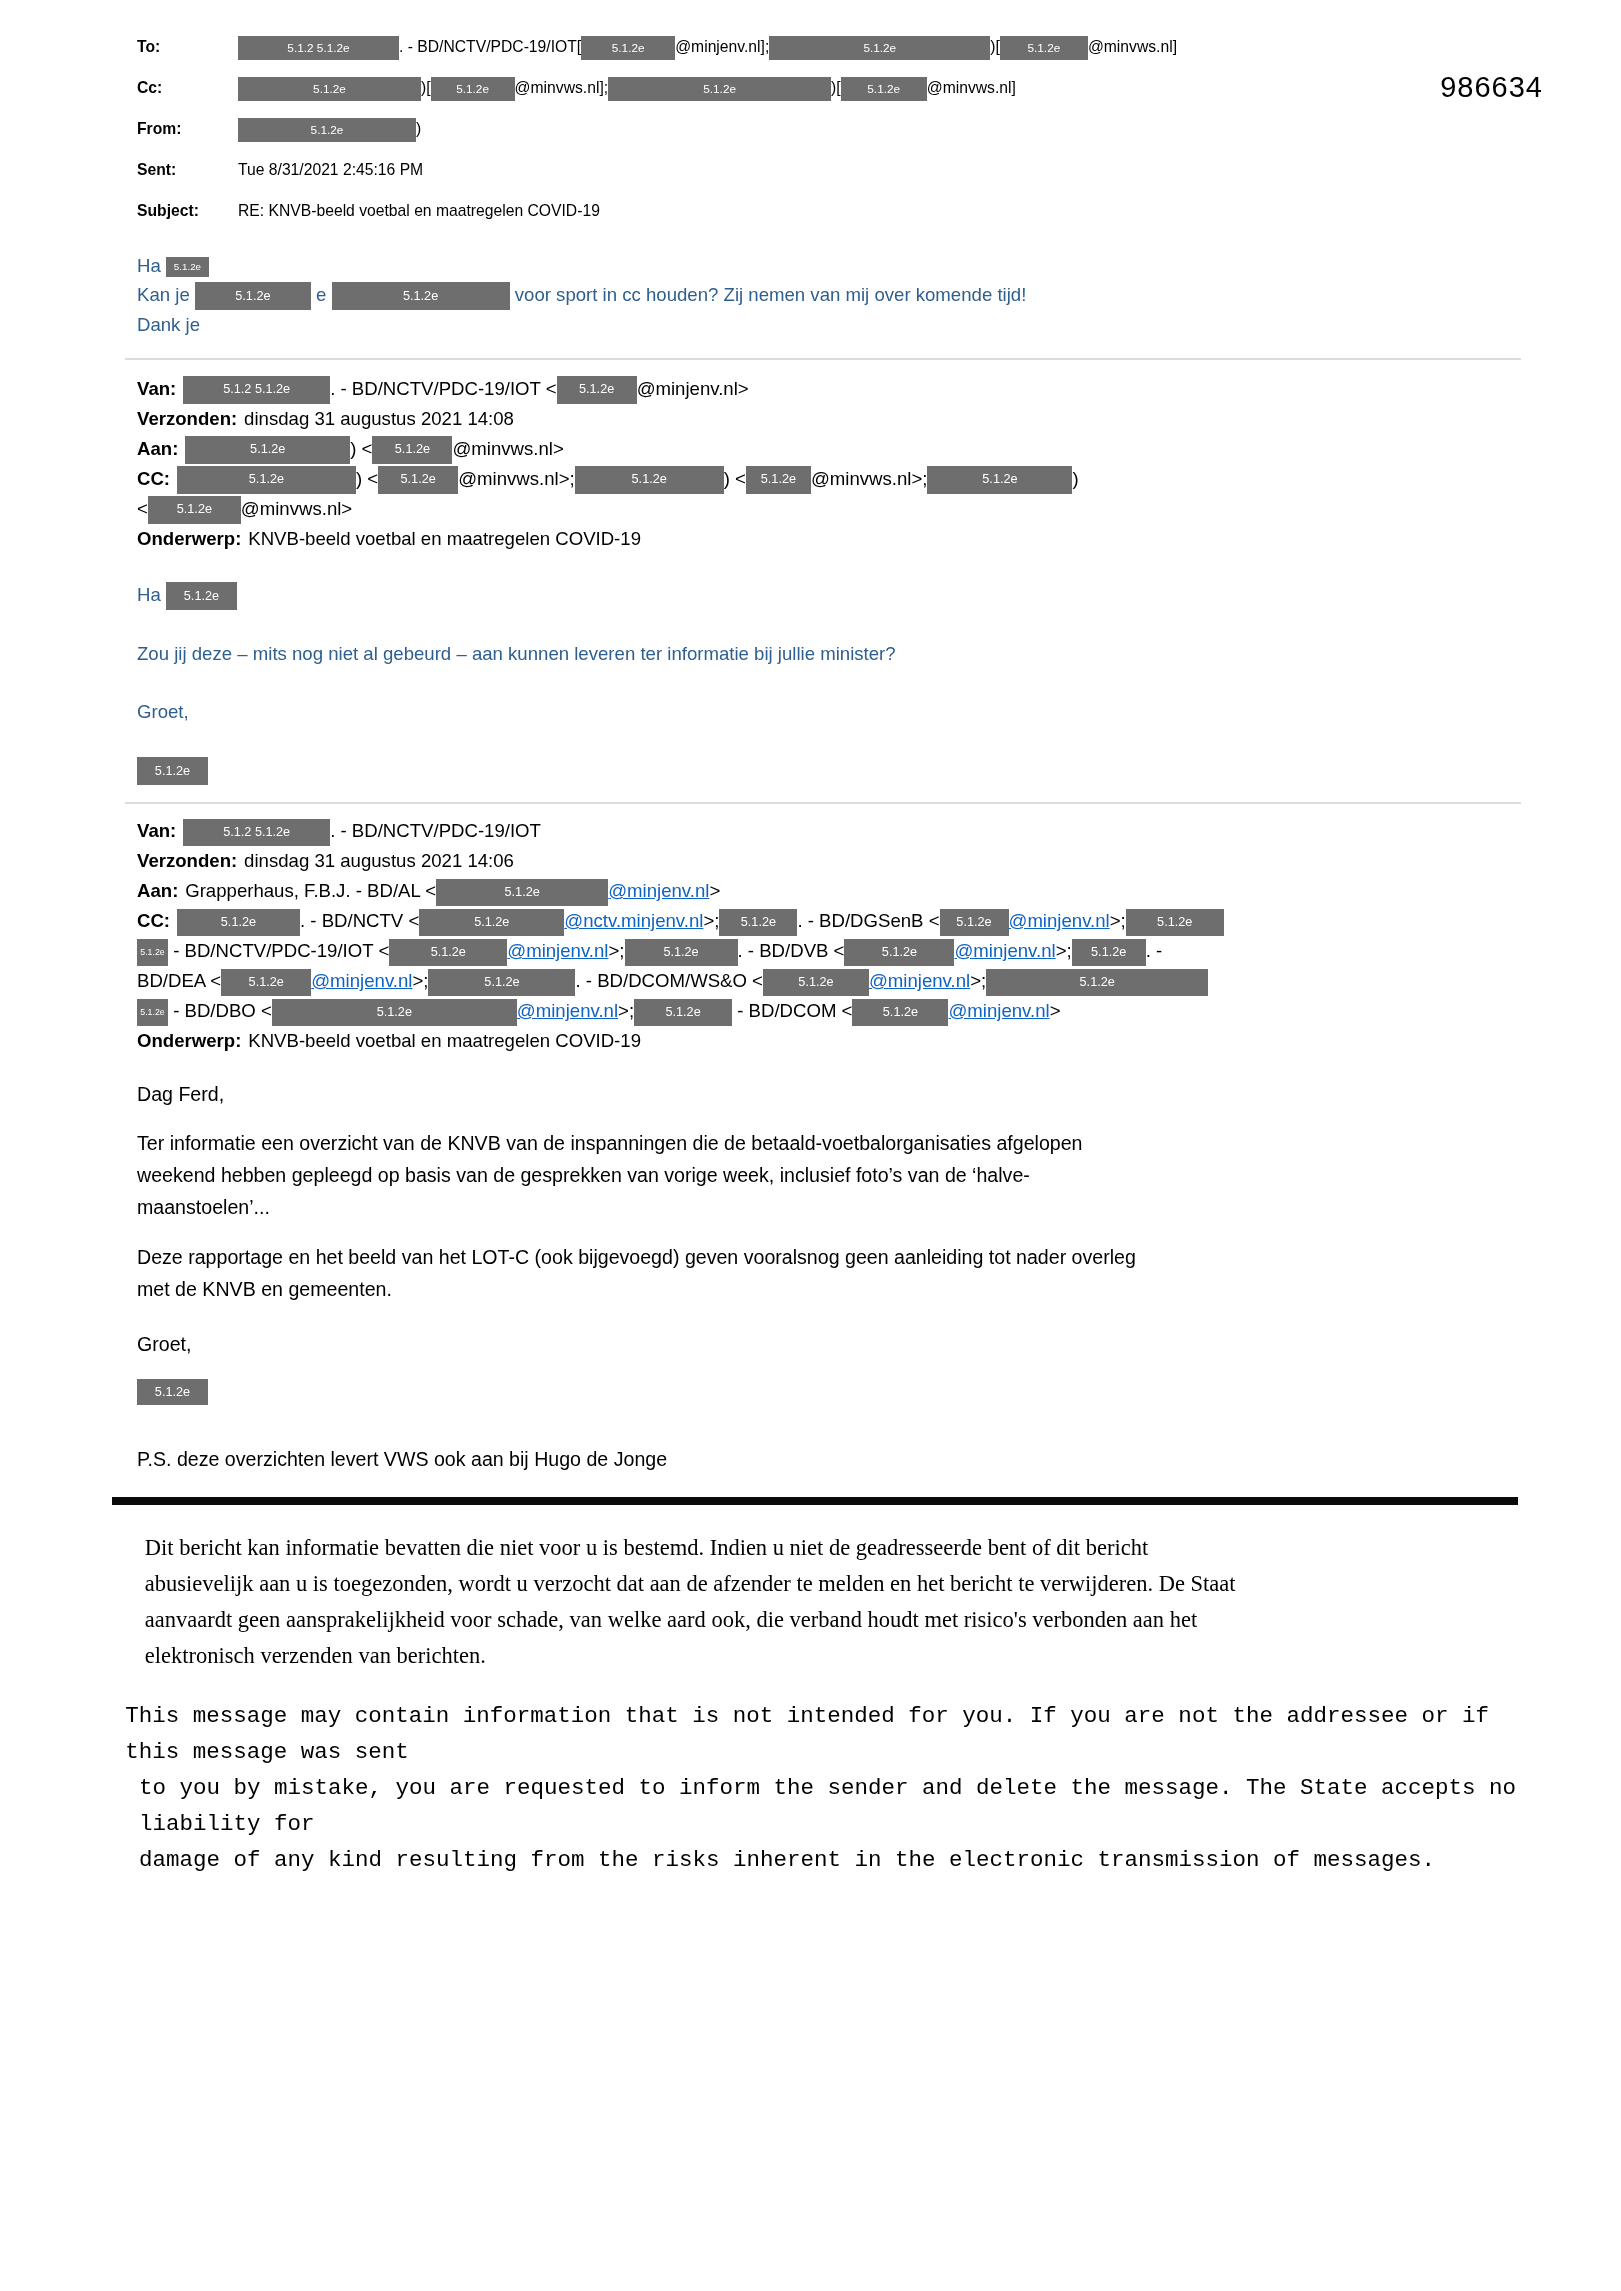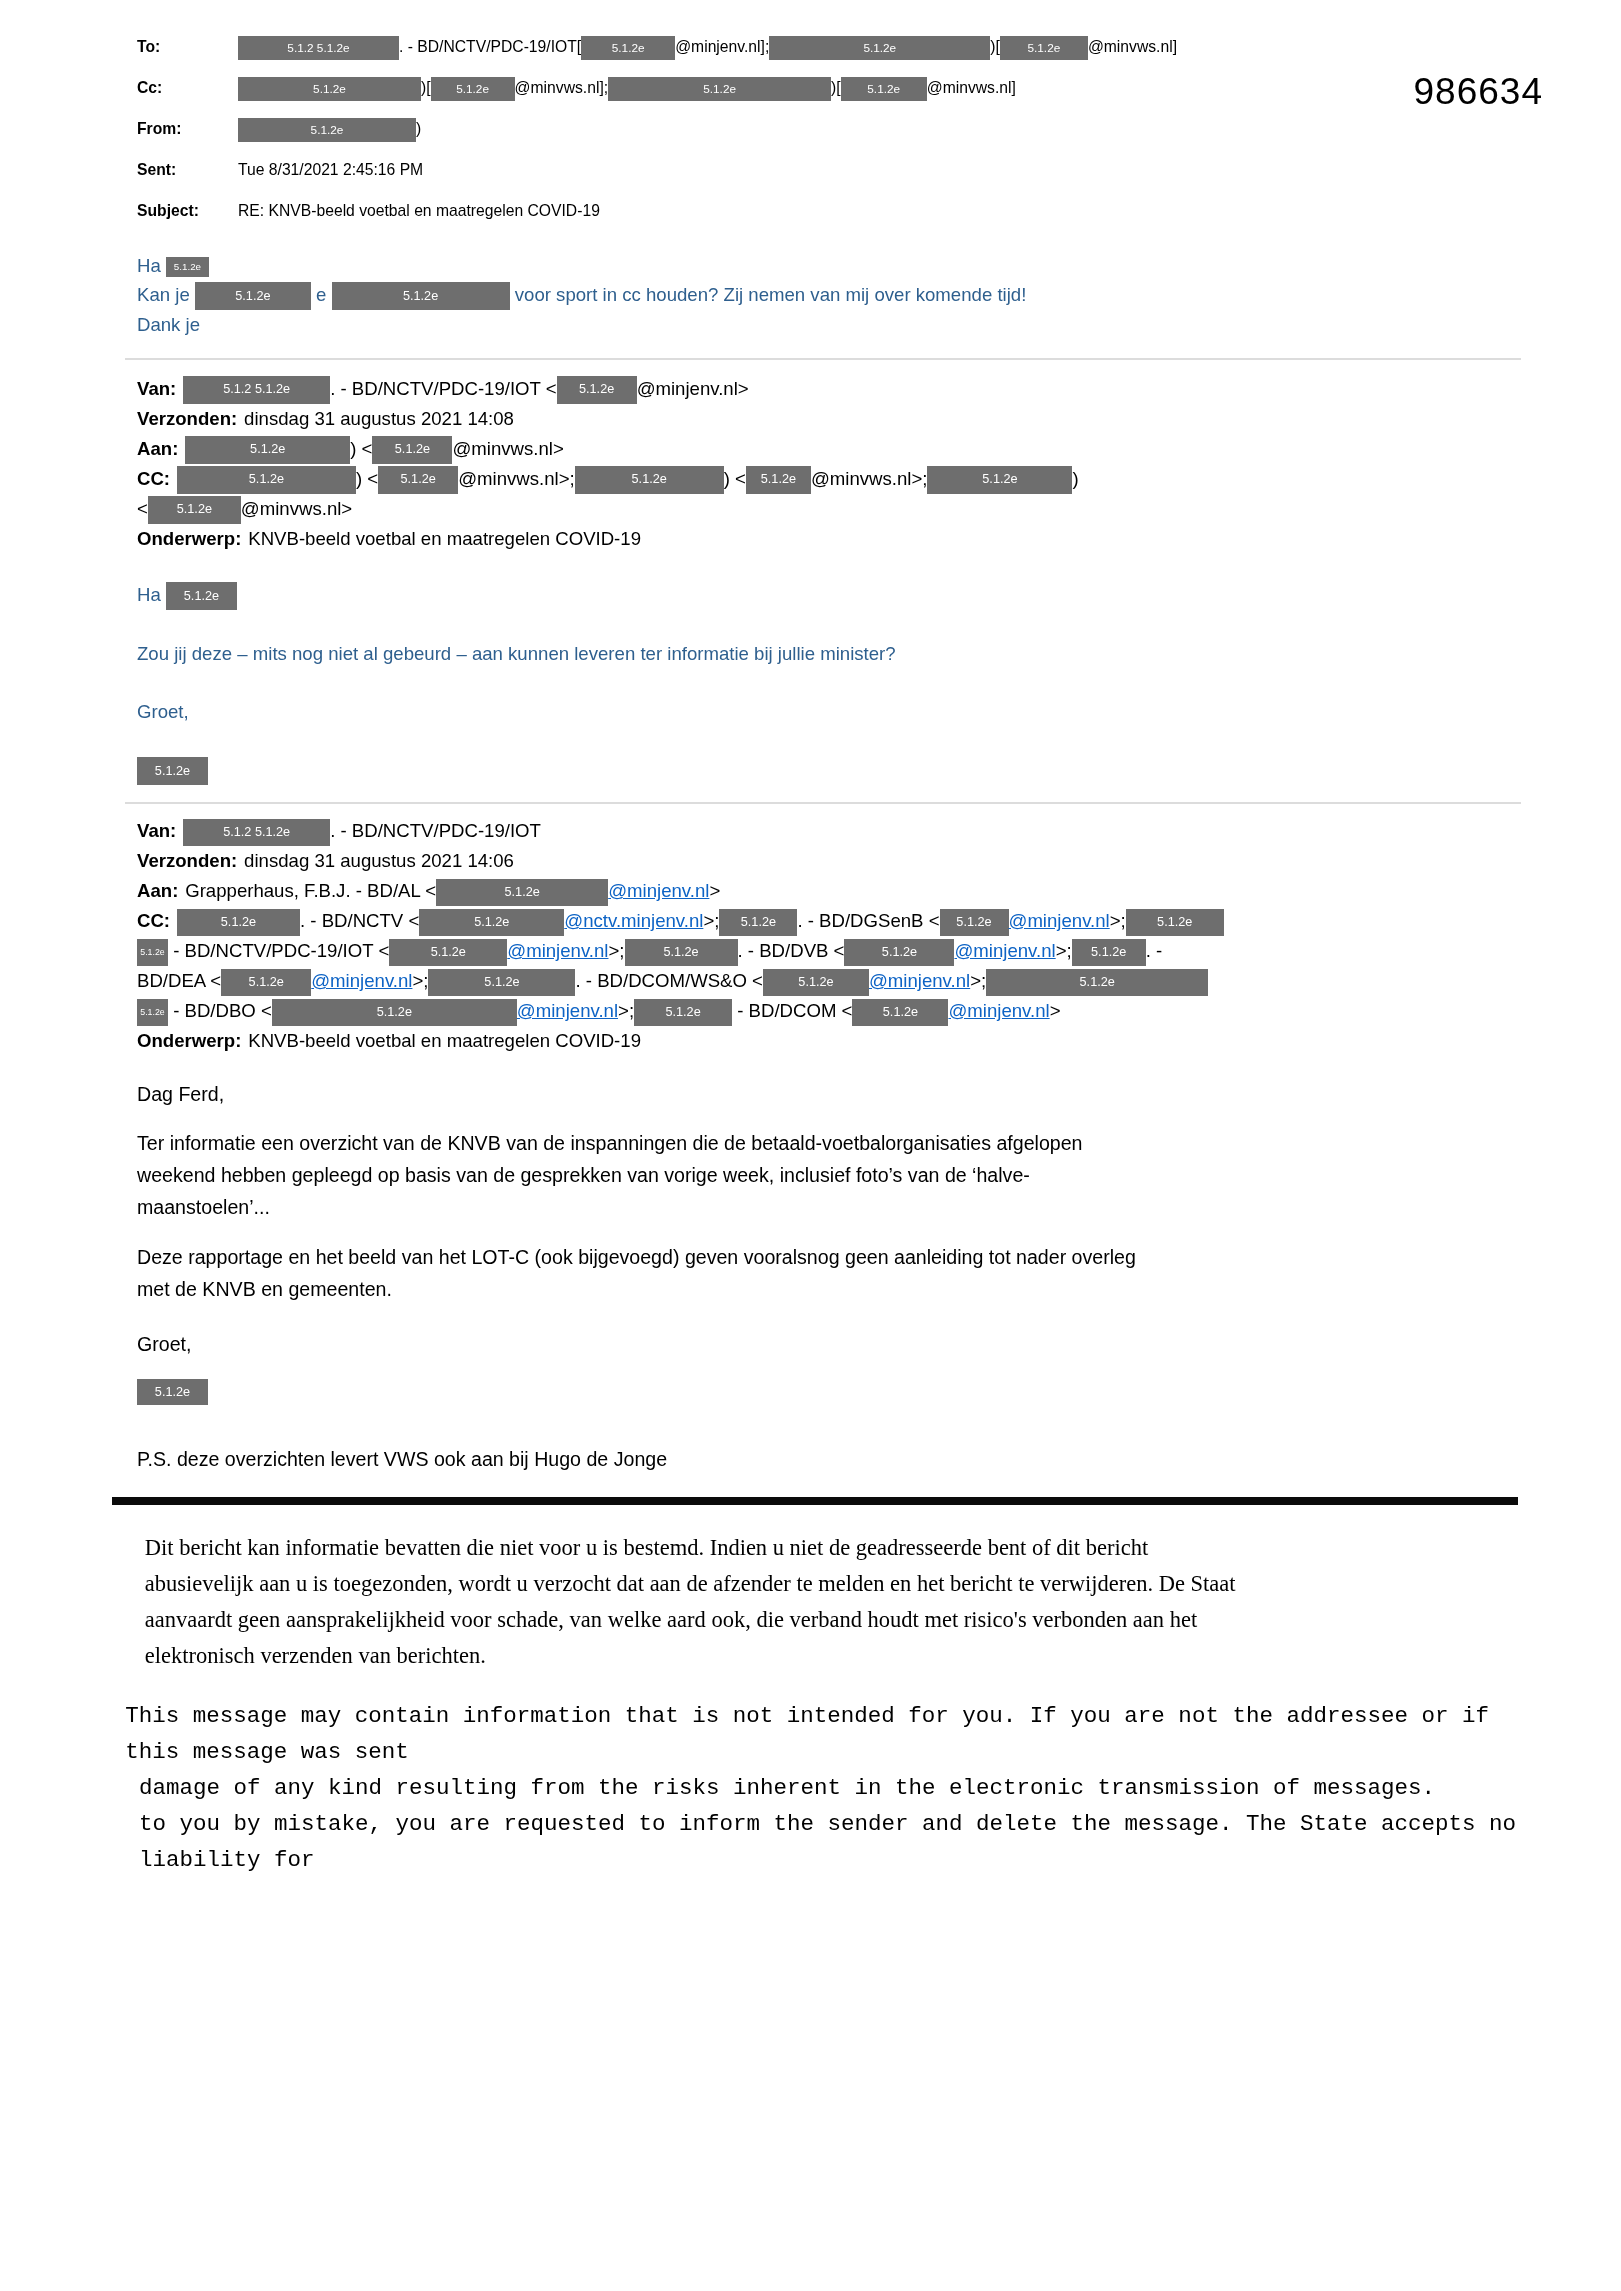--- a/index.html
+++ b/index.html
@@ -2,21 +2,21 @@
 <html style="--redaction: #6e6e6e; --blue: #2e5f8e; --link: #0d63c5;"><head>
 <meta charset="utf-8">
 <style>
   html,body{margin:0;padding:0;}
   body{
     width:1621px;height:2292px;background:#ffffff;color:#000;
     font-family:"Liberation Sans","DejaVu Sans",sans-serif;
     position:relative;overflow:hidden;
   }
   .content{padding:0 78px 0 137px;}
-  .docnum{position:absolute;top:71px;right:78px;font-size:37px;letter-spacing:1px;}
+  .docnum{position:absolute;top:71px;right:78px;font-size:29px;letter-spacing:1px;}
 
   
   .redact{
     display:inline-block;background:var(--redaction,#6e6e6e);color:#fff;
     text-align:center;font-size:12.7px;height:26.5px;line-height:26.5px;
     padding:0 1px;vertical-align:middle;box-sizing:border-box;
   }
   .redact.xs{font-size:8.8px;height:19.6px;line-height:19.6px;padding:0 2px;}
   .elink{color:var(--link,#0d63c5);text-decoration:underline;}
 
@@ -154,18 +154,18 @@
   <div class="serif dutch">
     <div>Dit bericht kan informatie bevatten die niet voor u is bestemd. Indien u niet de geadresseerde bent of dit bericht</div>
     <div>abusievelijk aan u is toegezonden, wordt u verzocht dat aan de afzender te melden en het bericht te verwijderen. De Staat</div>
     <div>aanvaardt geen aansprakelijkheid voor schade, van welke aard ook, die verband houdt met risico's verbonden aan het</div>
     <div>elektronisch verzenden van berichten.</div>
   </div>
 
 
   <div class="serif english">
     <div>This message may contain information that is not intended for you. If you are not the addressee or if this message was sent</div>
+    <div class="cont">to you by mistake, you are requested to inform the sender and delete the message. The State accepts no liability for</div>
     <div class="cont">damage of any kind resulting from the risks inherent in the electronic transmission of messages.</div>
-    <div class="cont">to you by mistake, you are requested to inform the sender and delete the message. The State accepts no liability for</div>
   </div>
 
 </div>
 
 
 </body></html>

